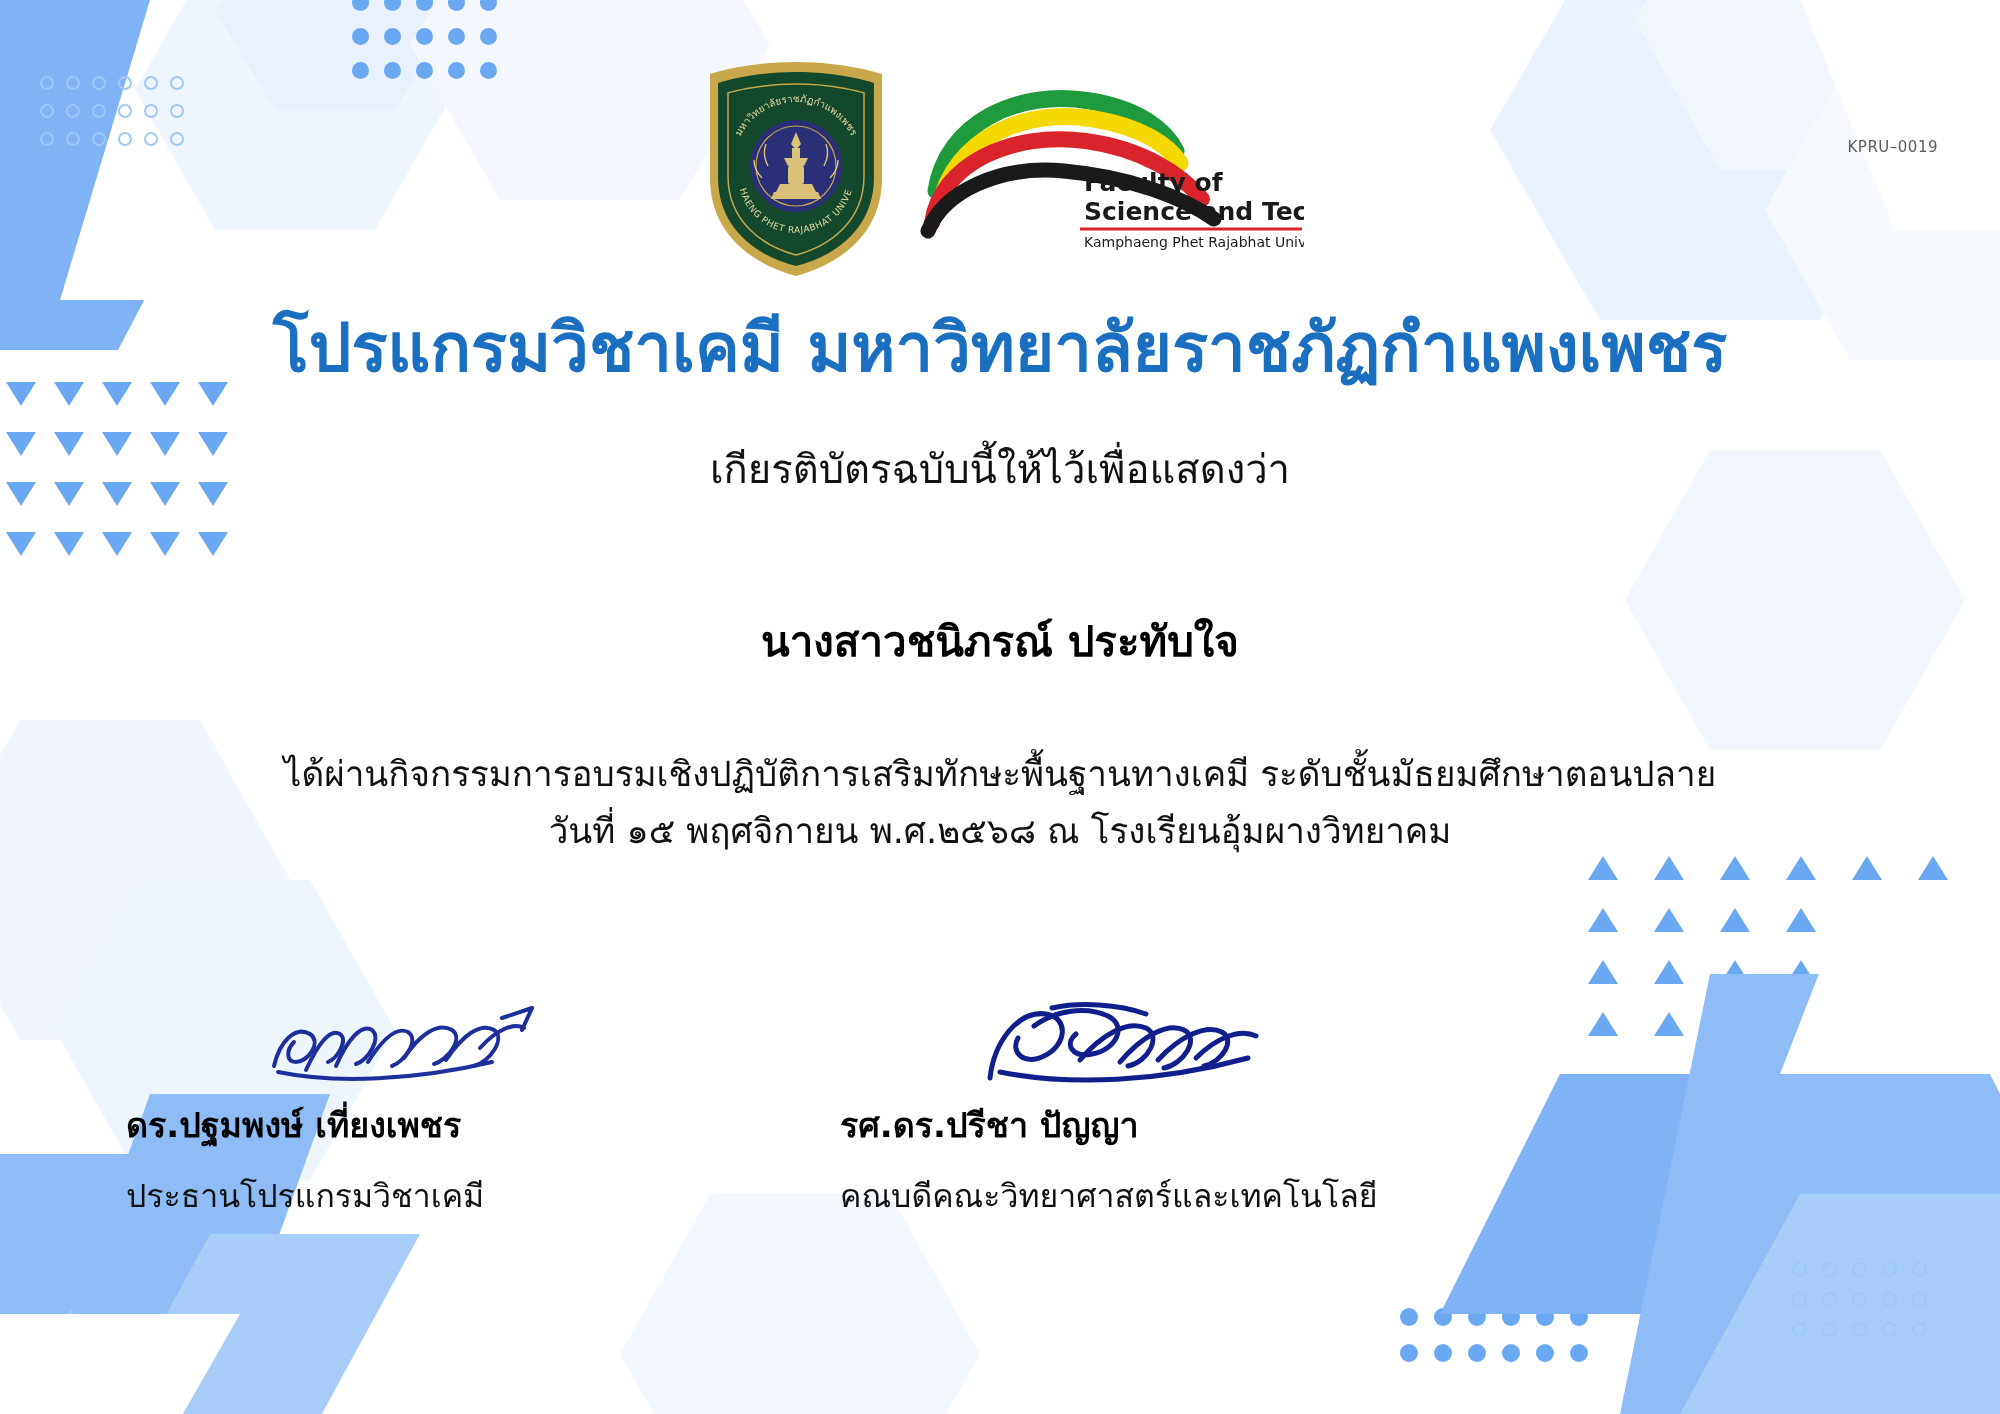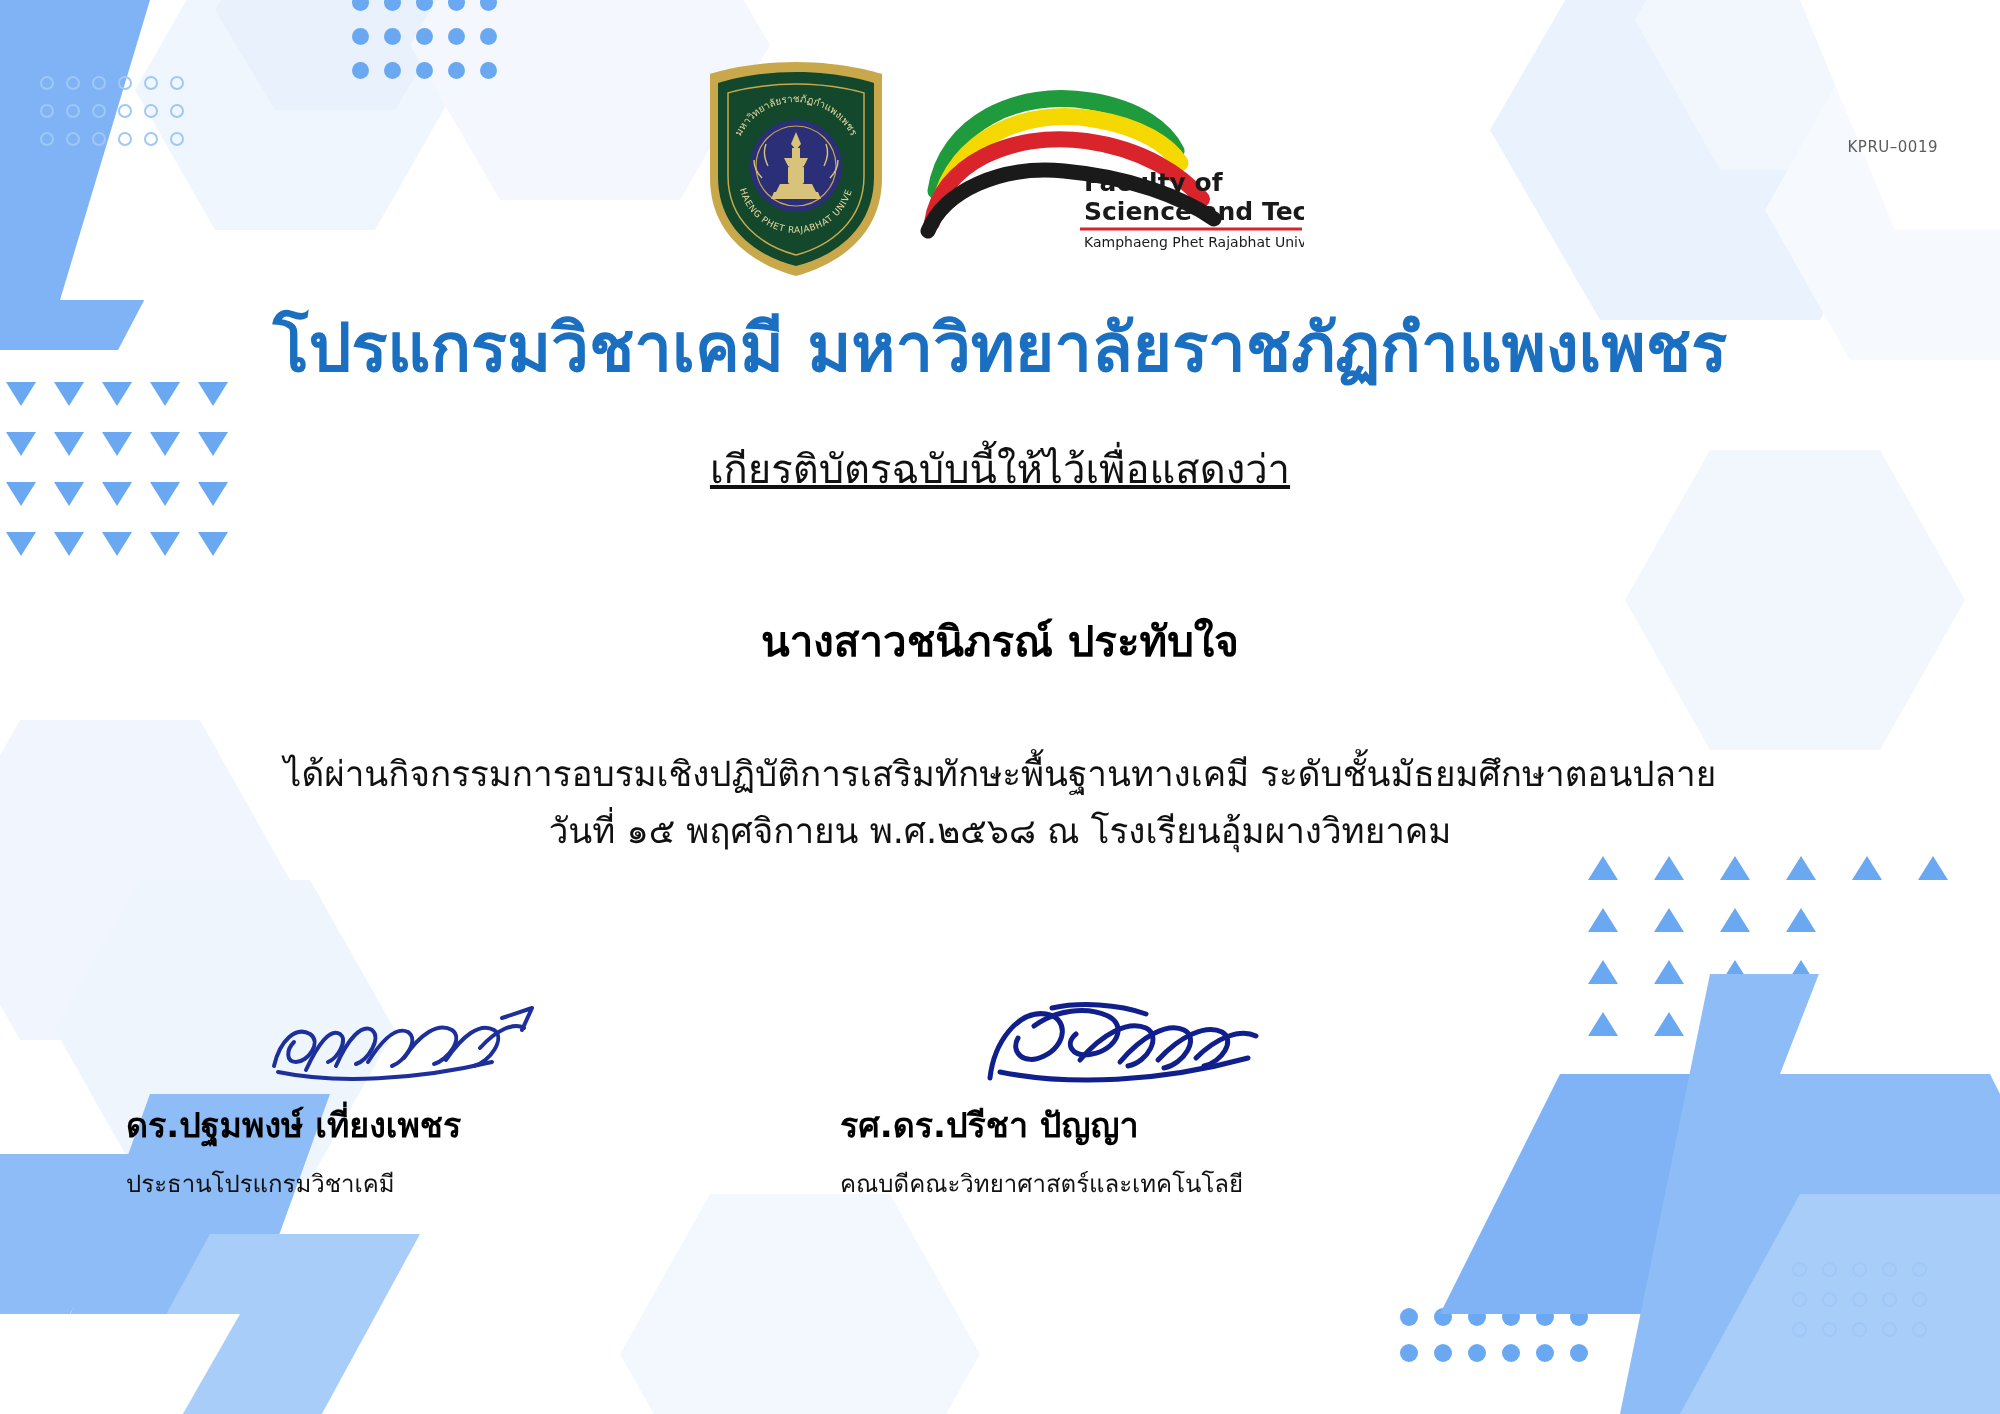--- a/index.html
+++ b/index.html
@@ -73,21 +73,20 @@
     letter-spacing: 0px;
     line-height: 1.15;
   }
   .subtitle {
     position: absolute;
     top: 445px; left: 0; right: 0;
     text-align: center;
     color: #111111;
     font-size: 40px;
     line-height: 1.2;
-    text-decoration: underline;
   }
   .recipient {
     position: absolute;
     top: 608px; left: 0; right: 0;
     text-align: center;
     color: #000000;
     font-size: 42px;
     font-weight: bold;
   }
   .body-text {
@@ -108,22 +107,22 @@
   .sig-right { left: 840px;  top: 1000px; }
 
   .sig-img { height: 92px; display: flex; align-items: flex-end; justify-content: center; }
   .sig-name {
     margin-top: 6px;
     font-size: 34px;
     font-weight: bold;
     color: #000;
   }
   .sig-role {
-    margin-top: 12px;
-    font-size: 24px;
+    margin-top: 18px;
+    font-size: 32px;
     color: #111;
   }
 </style>
 </head>
 <body>
 
 <div id="cert">
 
   <div class="deco-layer">
 

